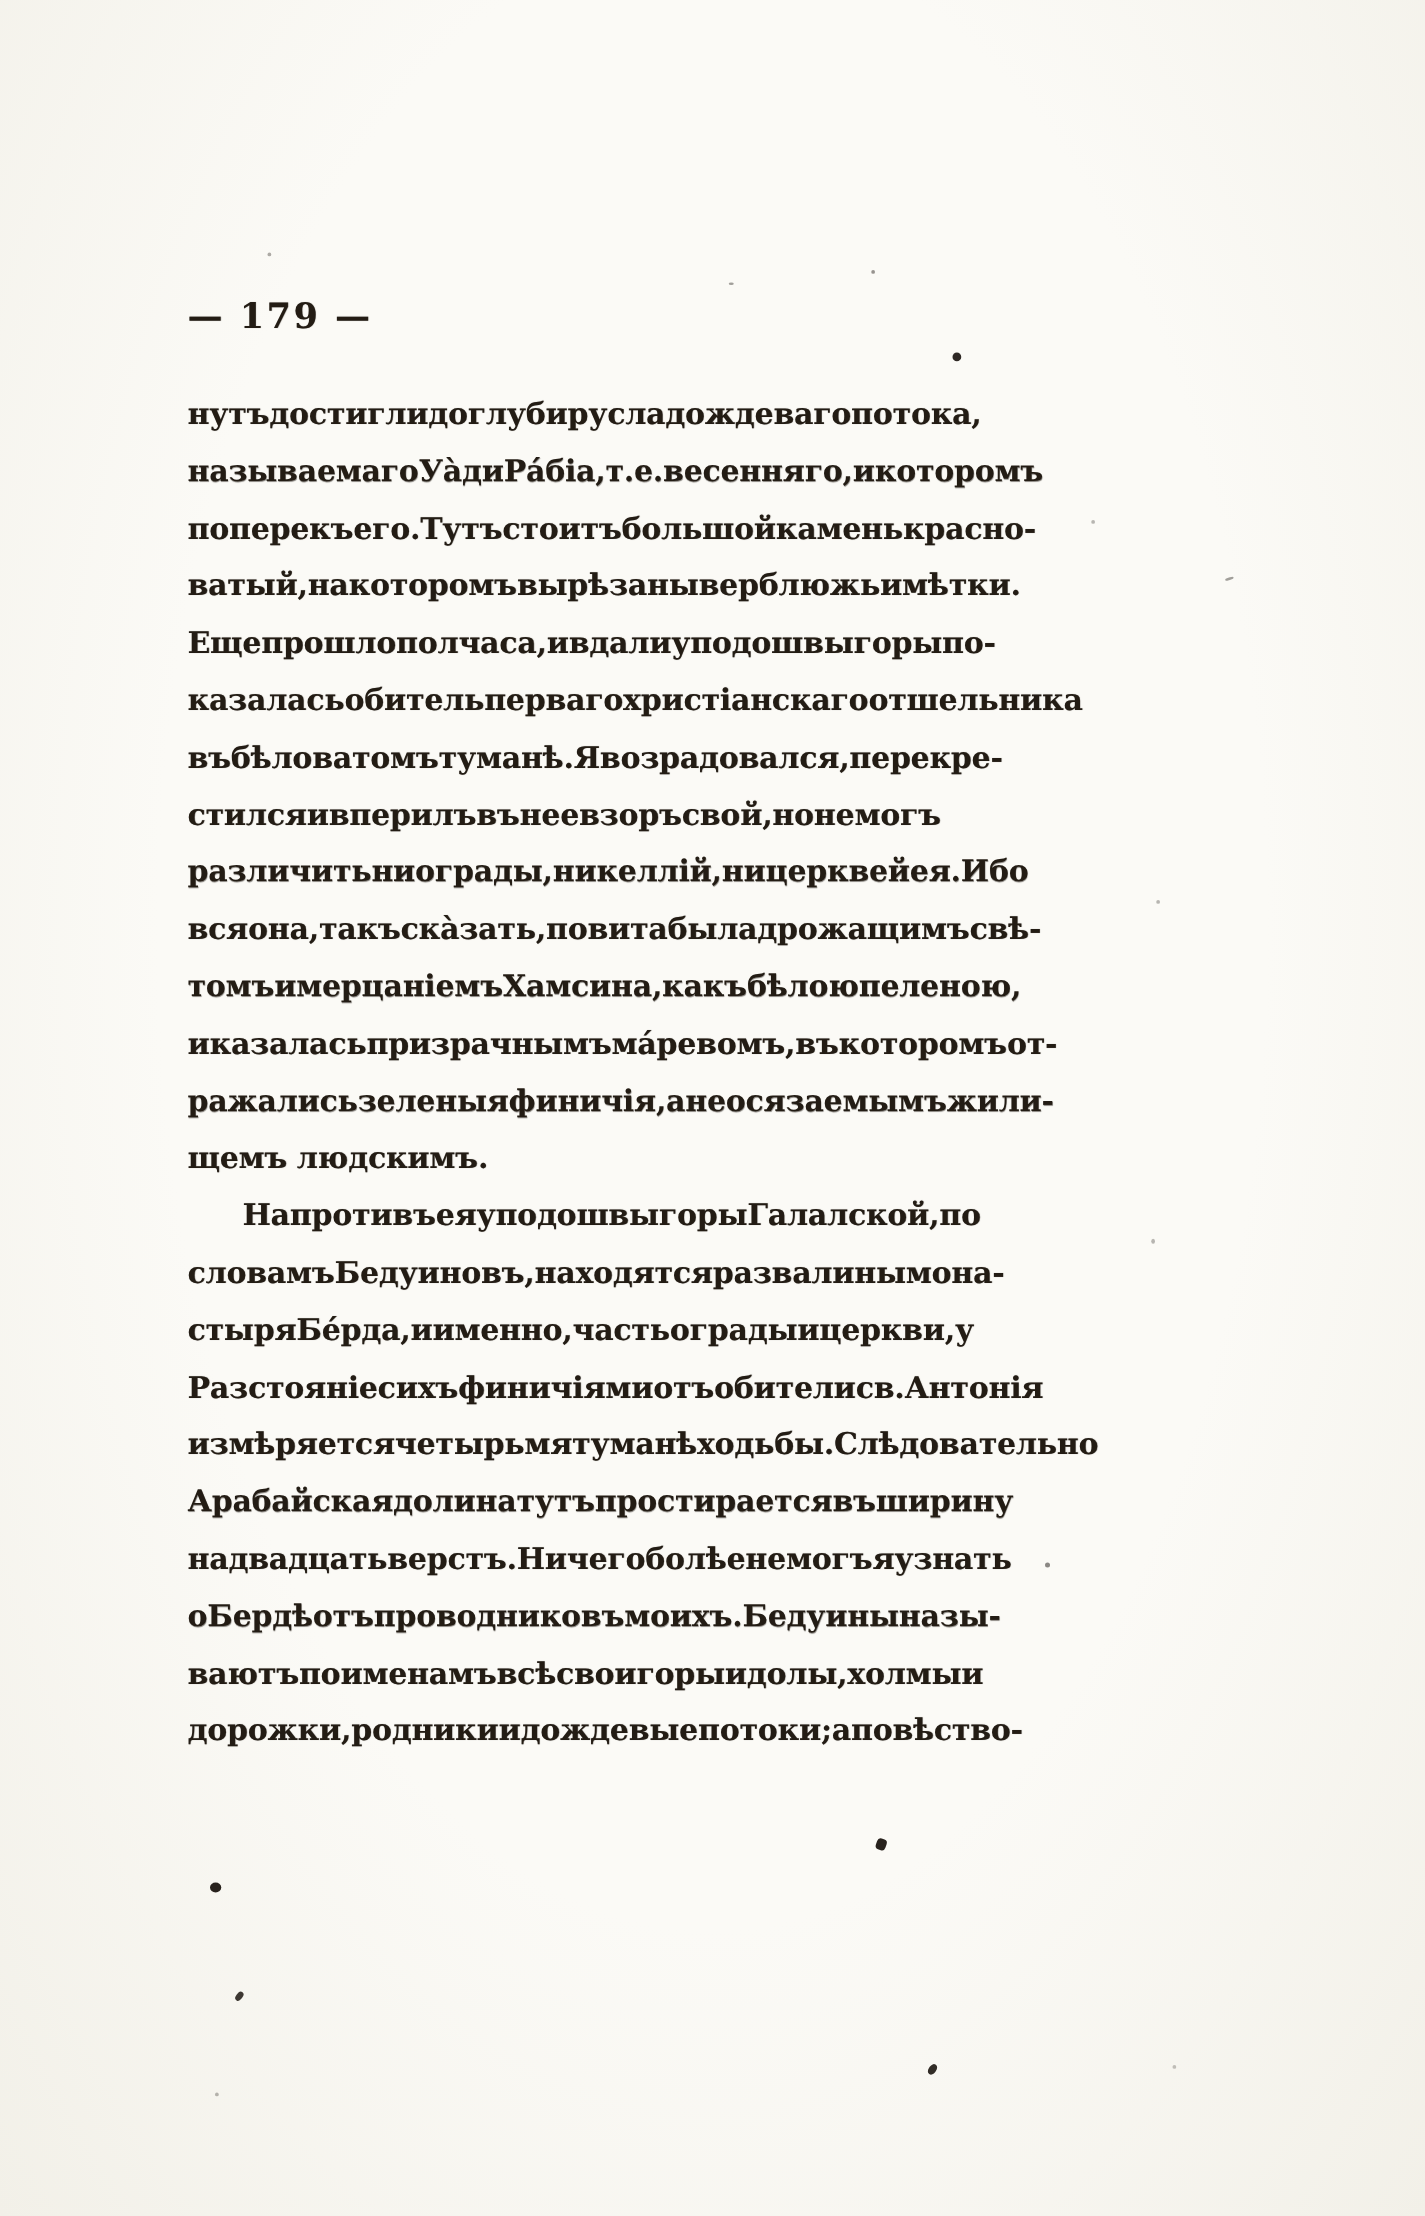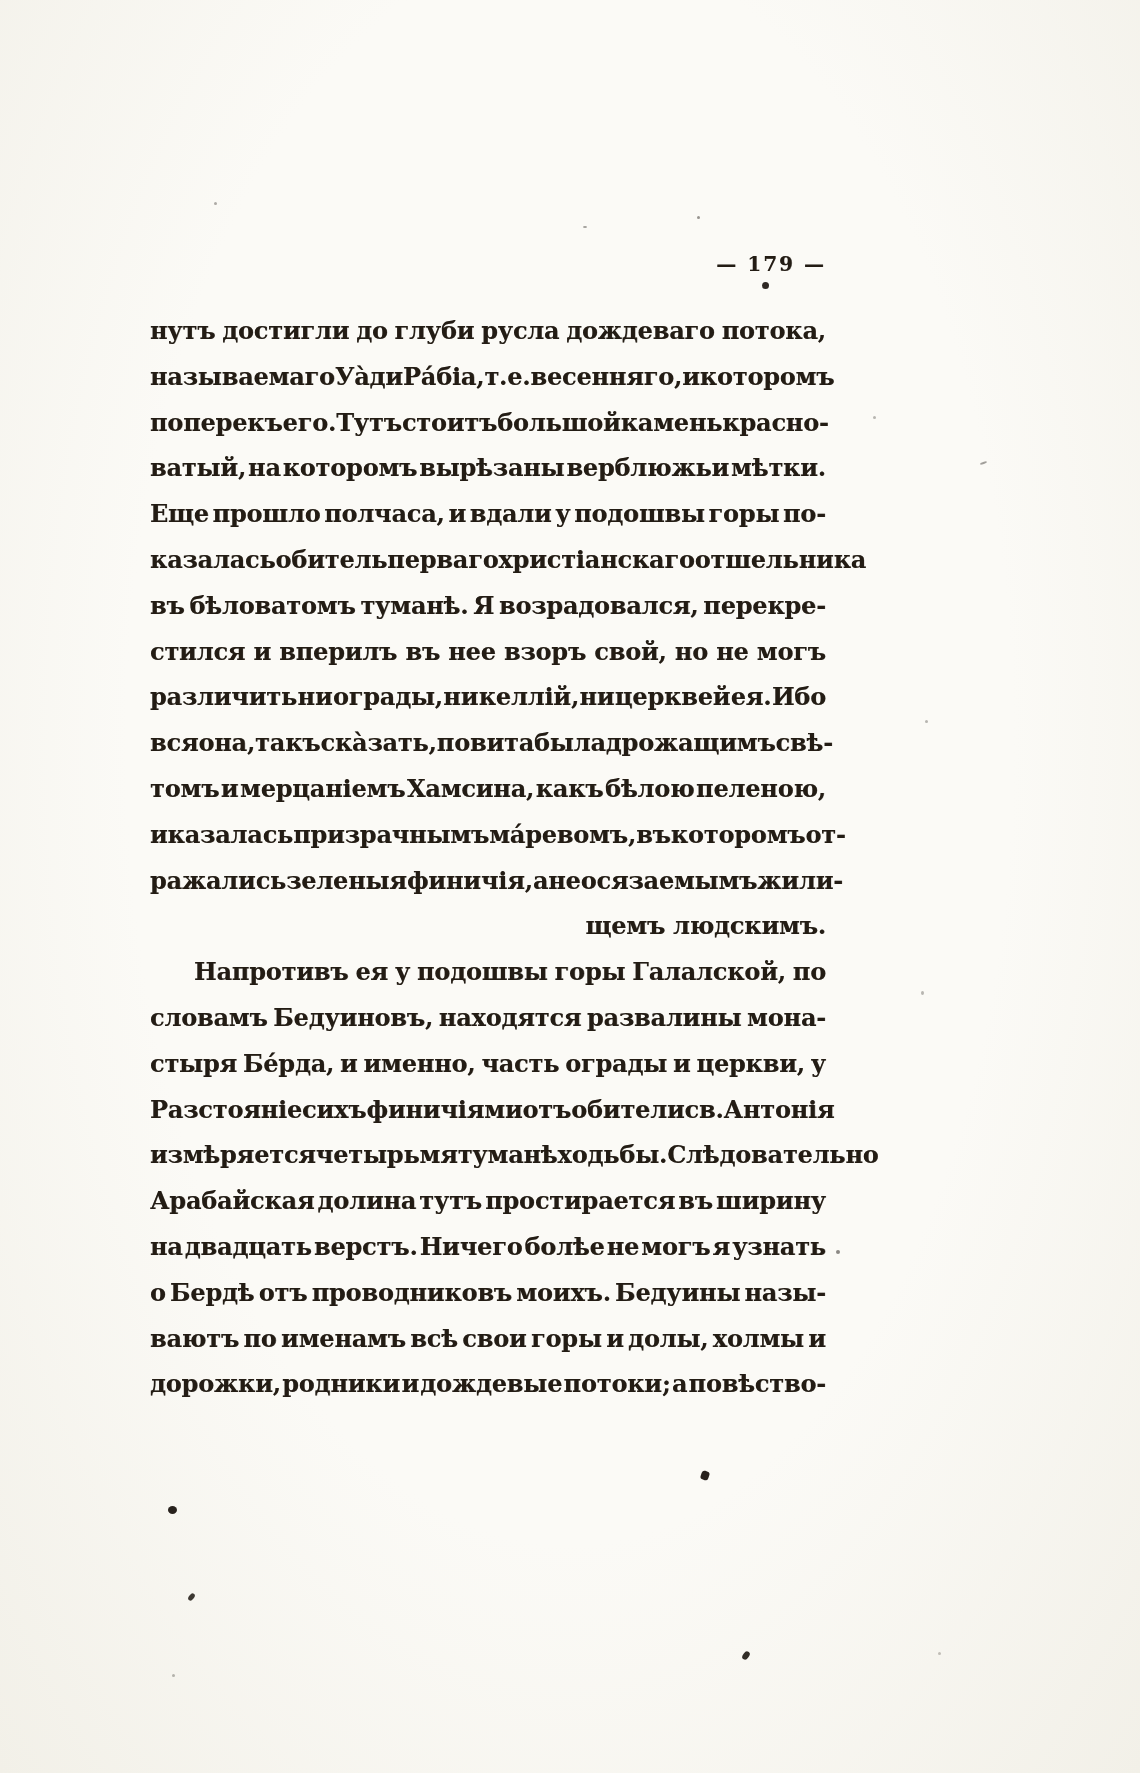--- a/index.html
+++ b/index.html
@@ -7,31 +7,31 @@
     position:relative;
     width:1140px;height:1773px;
     background:#f9f8f3;
     background-image:radial-gradient(ellipse at 50% 42%, #fbfaf6 55%, #f2f0e8 100%);
     font-family:"DejaVu Serif","Liberation Serif",serif;
     font-weight:700;
     color:#231c14;
     overflow:hidden;
   }
   .pageno{
-    position:absolute;left:150px;top:252px;width:676px;
-    text-align:right;font-size:20px;letter-spacing:2px;
+    position:absolute;left:150px;top:236px;width:676px;
+    text-align:left;font-size:28px;letter-spacing:2px;
     text-shadow:0.3px 0.3px 0.6px rgba(30,24,18,.5);
   }
   .textblock{position:absolute;left:150px;top:316px;width:676px;}
   .line{
-    display:flex;justify-content:space-between;align-items:baseline;
+    display:flex;align-items:baseline;
     height:45.8px;font-size:24px;letter-spacing:-0.2px;white-space:nowrap;
     text-shadow:0.3px 0.3px 0.6px rgba(30,24,18,.5);
   }
-  .line.end{justify-content:flex-end;gap:0.32em;}
+  .line.end{justify-content:flex-start;gap:0.32em;}
   .line.indent{padding-left:44px;}
   .speck{position:absolute;background:#1c1611;border-radius:50%;}
   .s1 {left:762px;top:282px;width:7px;height:7px;opacity:.92;}
   .s2 {left:697px;top:216px;width:3px;height:3px;opacity:.45;}
   .s3 {left:583px;top:226px;width:4px;height:2px;opacity:.4;}
   .s4 {left:214px;top:202px;width:3px;height:3px;opacity:.35;}
   .s5 {left:873px;top:416px;width:3px;height:3px;opacity:.3;}
   .s6 {left:980px;top:462px;width:7px;height:2px;opacity:.4;transform:rotate(-18deg);border-radius:40%;}
   .s7 {left:925px;top:720px;width:3px;height:3px;opacity:.3;}
   .s8 {left:921px;top:991px;width:3px;height:4px;opacity:.3;}

